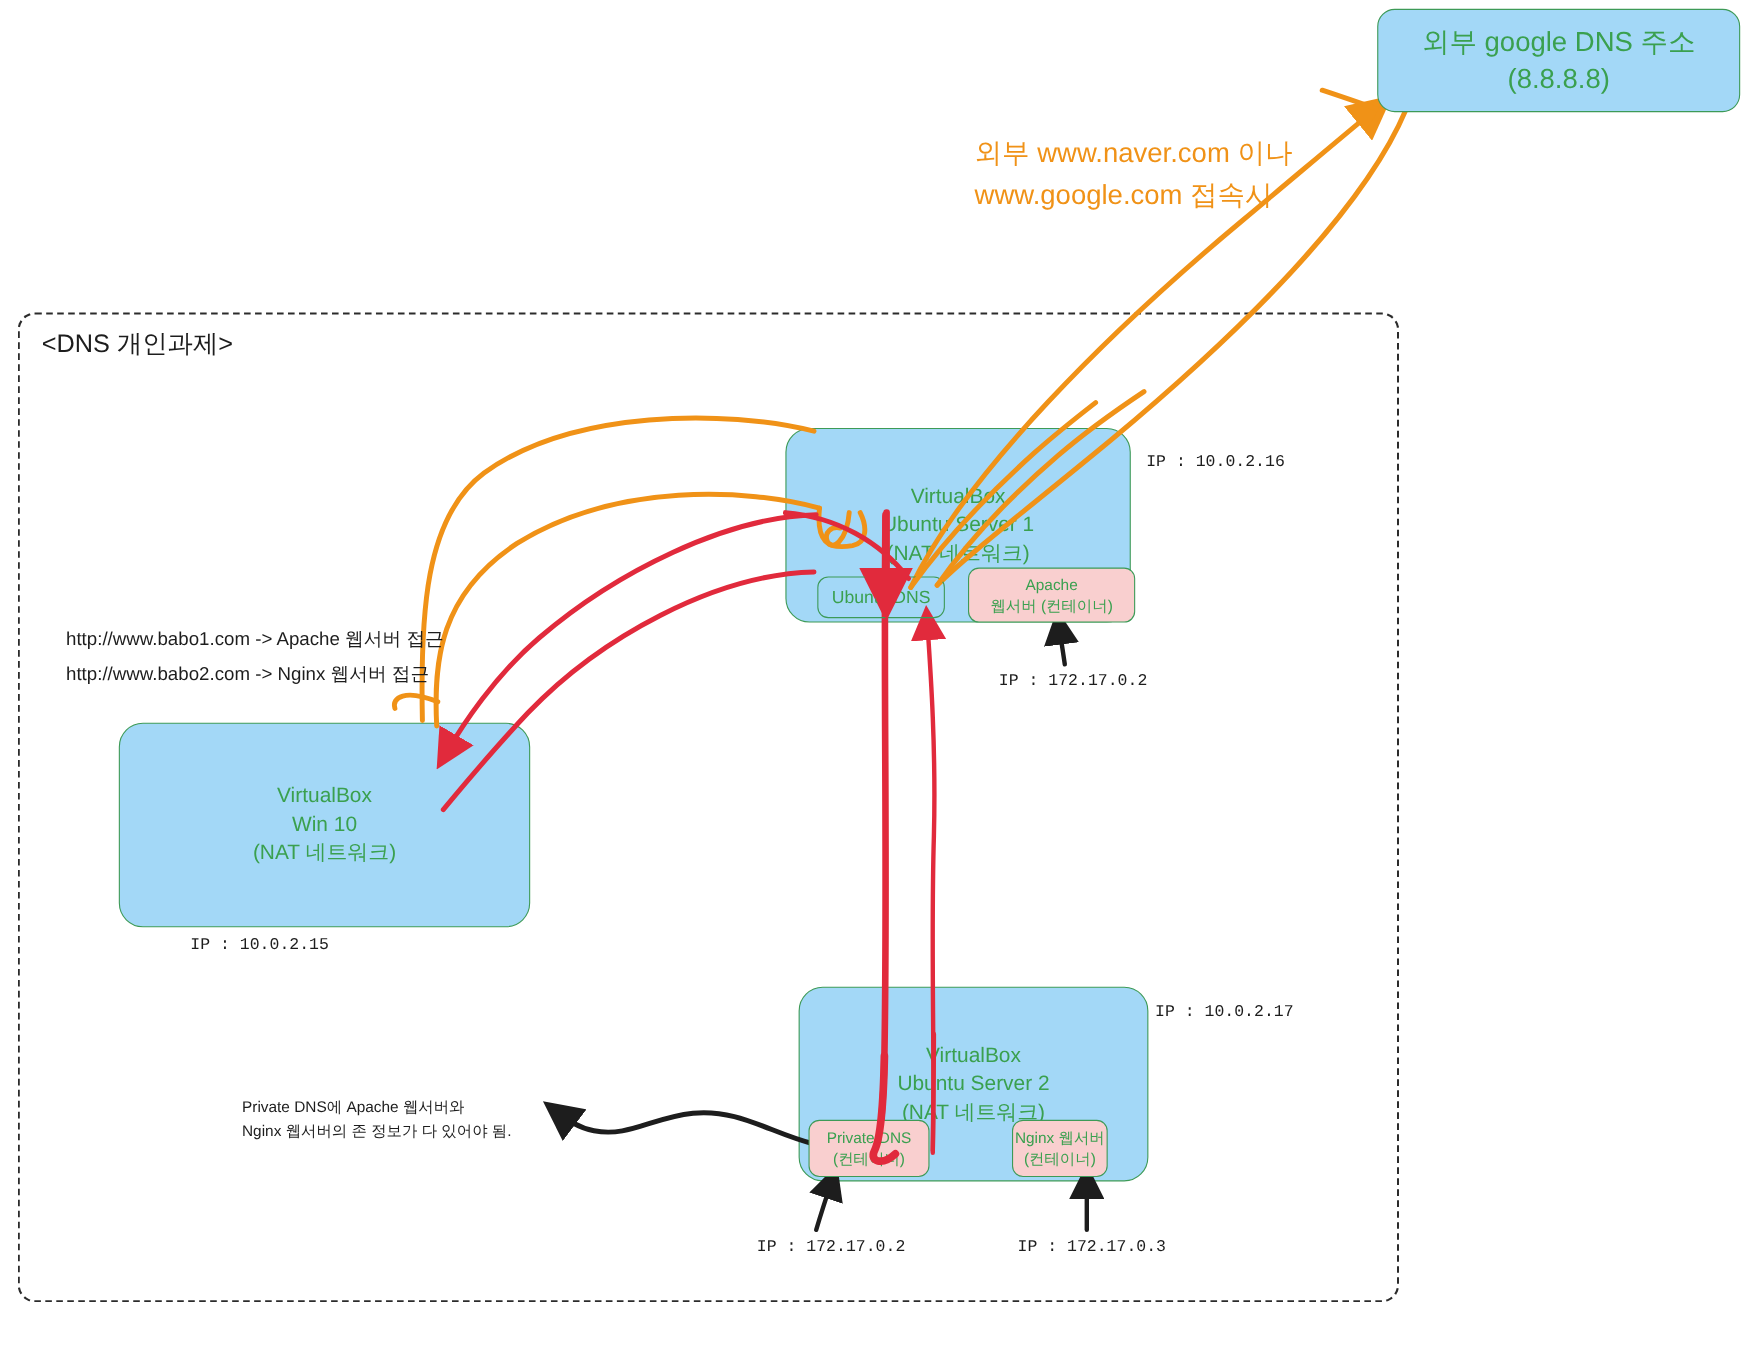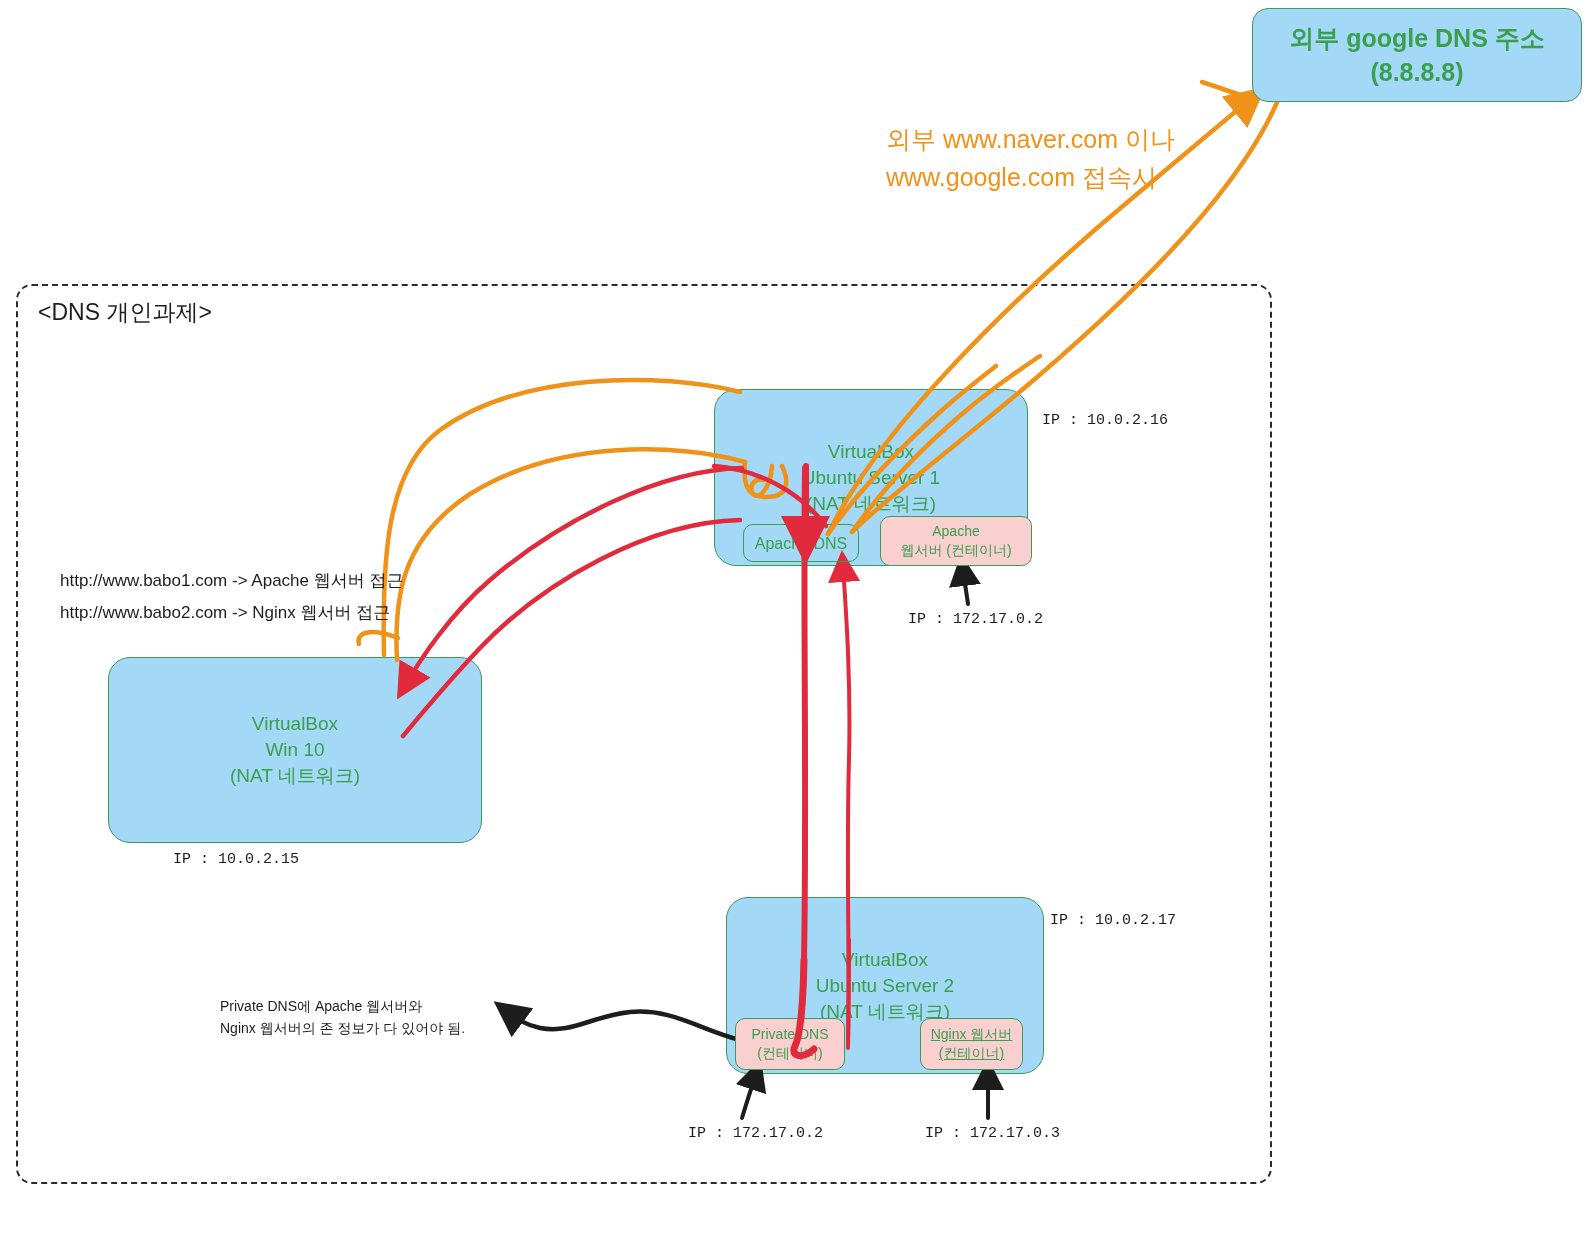--- a/index.html
+++ b/index.html
@@ -16,21 +16,21 @@
     background:#a3d8f7;border:1.6px solid #3d9a57;border-radius:22px;
     display:flex;flex-direction:column;align-items:center;justify-content:center;
     color:#3aa04f;text-align:center;z-index:4;
   }
   .vm-title{font-size:19px;line-height:26px;color:#3aa04f;white-space:pre-line;}
 
   .ext-box{
     position:absolute;box-sizing:border-box;
     background:#a3d8f7;border:1.6px solid #3d9a57;border-radius:16px;
     display:flex;flex-direction:column;align-items:center;justify-content:center;
-    color:#3aa04f;text-align:center;z-index:8;font-weight:bold;
+    color:#3aa04f;text-align:center;z-index:8;
   }
   .ext-line{font-size:25px;line-height:34px;color:#3aa04f;}
 
   
   .ctr{
     position:absolute;box-sizing:border-box;border-radius:10px;
     display:flex;flex-direction:column;align-items:center;justify-content:center;
     text-align:center;font-size:14px;line-height:19px;color:#3aa04f;z-index:6;
   }
   .ctr.pink{background:#f9cfcf;border:1.5px solid #3d9a57;}
@@ -70,21 +70,21 @@
 www.google.com 접속시</div>
 
   <div class="vm-box" style="left:714px;top:389px;width:314px;height:177px;">
     <div class="vm-title">VirtualBox
 Ubuntu Server 1
 (NAT 네트워크)</div>
   </div>
   <div class="lbl ip-lbl" style="left:1042px;top:411px;">IP : 10.0.2.16</div>
 
   <div class="ctr clear" style="left:743px;top:524px;width:116px;height:38px;">
-    <div>Apache DNS</div>
+    <div>Ubuntu DNS</div>
   </div>
 
   <div class="ctr pink" style="left:880px;top:516px;width:152px;height:50px;">
     <div style="white-space:pre-line">Apache
 웹서버 (컨테이너)</div>
   </div>
   <div class="lbl ip-lbl" style="left:908px;top:610px;">IP : 172.17.0.2</div>
 
   <div class="vm-box" style="left:108px;top:657px;width:374px;height:186px;">
     <div class="vm-title">VirtualBox
@@ -102,21 +102,21 @@
 (NAT 네트워크)</div>
   </div>
   <div class="lbl ip-lbl" style="left:1050px;top:911px;">IP : 10.0.2.17</div>
 
   <div class="ctr pink" style="left:735px;top:1018px;width:110px;height:52px;">
     <div style="white-space:pre-line">Private DNS
 (컨테이너)</div>
   </div>
   <div class="lbl ip-lbl" style="left:688px;top:1124px;">IP : 172.17.0.2</div>
 
-  <div class="ctr pink" style="left:920px;top:1018px;width:103px;height:52px;text-decoration:underline;">
+  <div class="ctr pink" style="left:920px;top:1018px;width:87px;height:52px;">
     <div style="white-space:pre-line">Nginx 웹서버
 (컨테이너)</div>
   </div>
   <div class="lbl ip-lbl" style="left:925px;top:1124px;">IP : 172.17.0.3</div>
 
   <div class="lbl note-small" style="left:220px;top:947px;margin-top:48px;">Private DNS에 Apache 웹서버와
 Nginx 웹서버의 존 정보가 다 있어야 됨.</div>
 
   <svg class="wires" viewBox="0 0 1592 1240">
     <defs>

